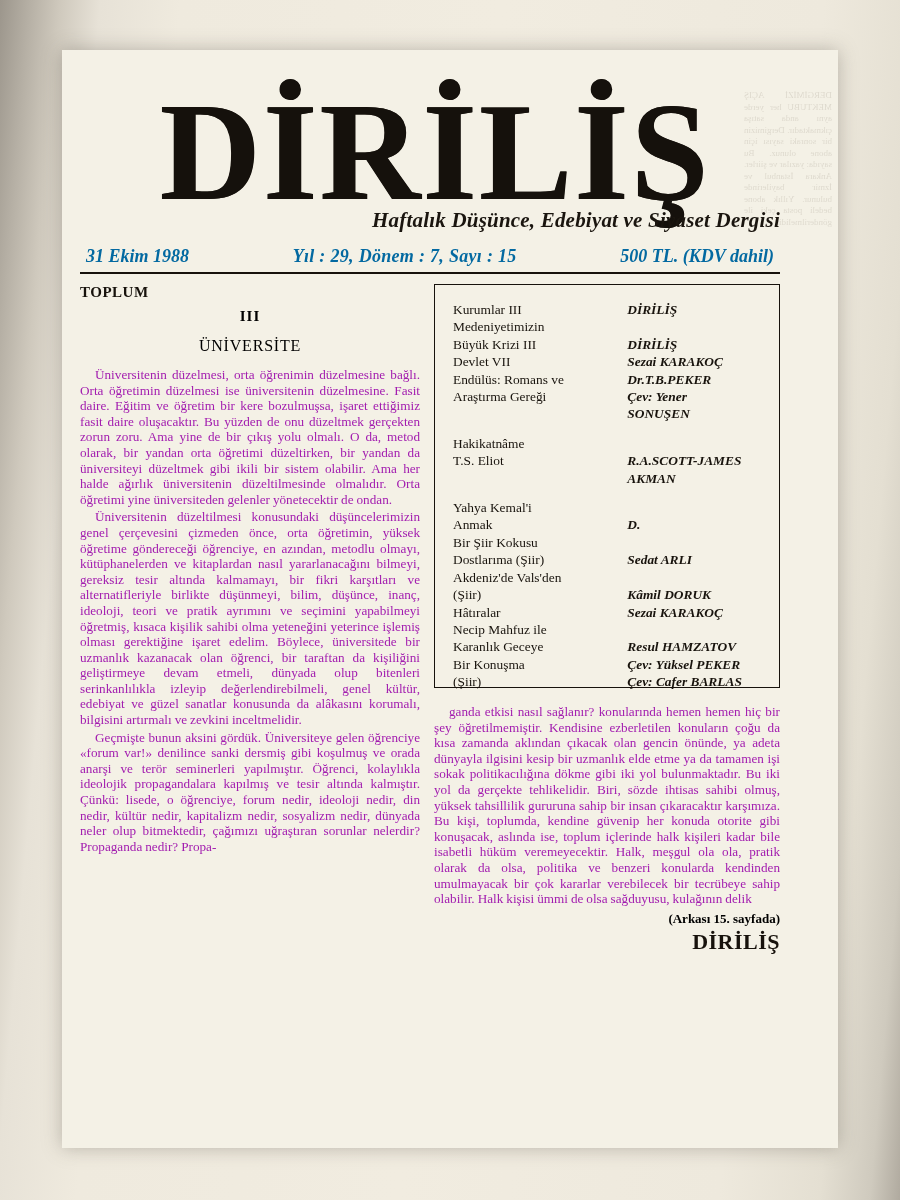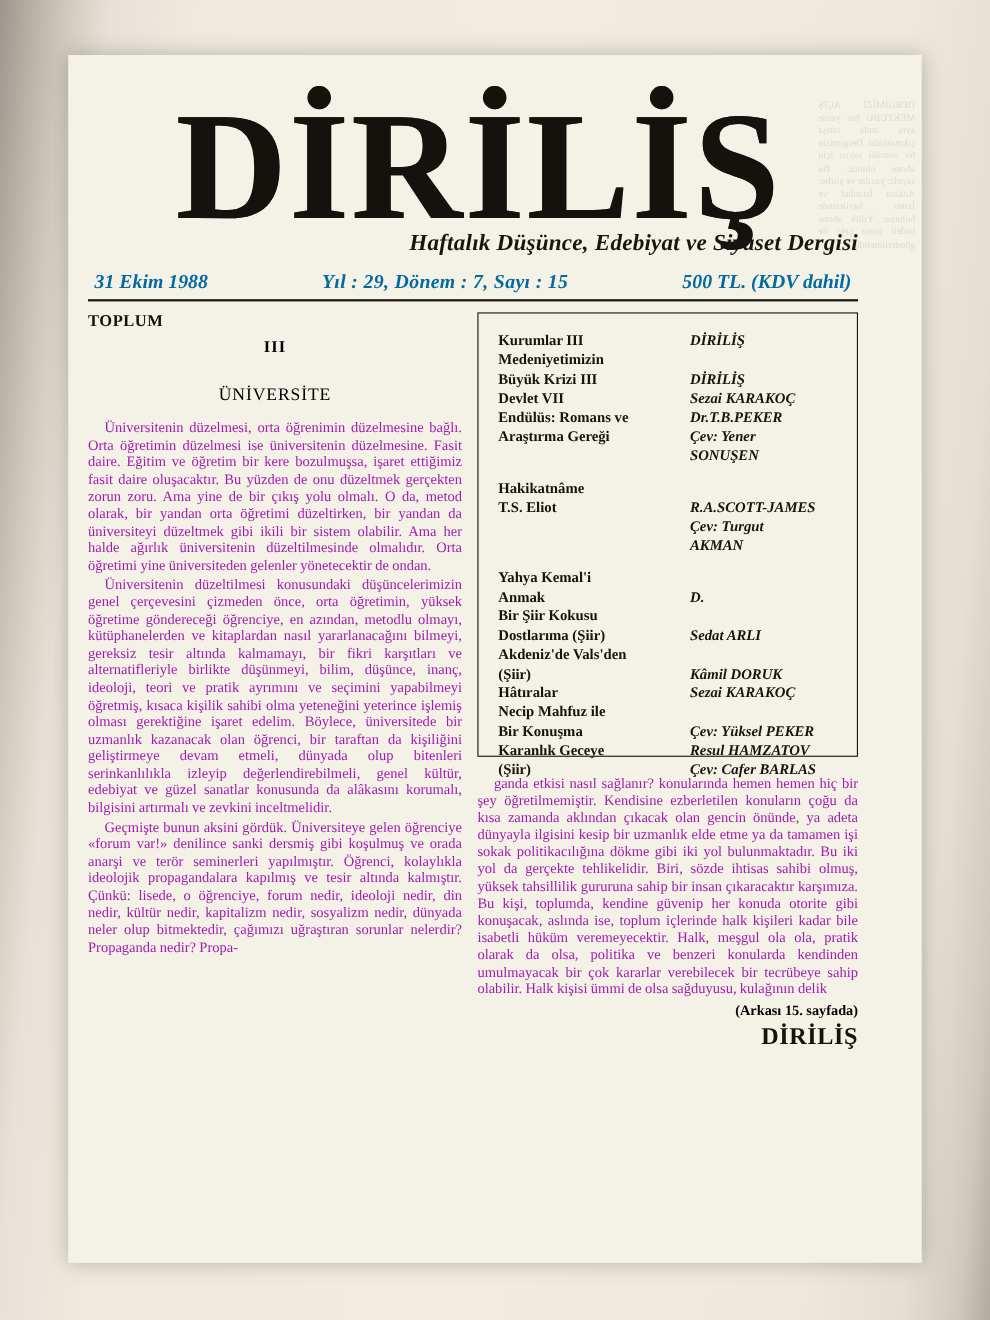--- a/index.html
+++ b/index.html
@@ -112,21 +112,21 @@
     font-weight: bold;
     font-size: 27px;
     letter-spacing: 1px;
     color: #17120c;
     margin: 10px 0 12px 0;
   }
   .romanno {
     text-align: center;
     font-weight: bold;
     font-size: 15px;
-    margin-bottom: 26px;
+    margin-bottom: 12px;
     letter-spacing: 1px;
   }
   .subhead {
     text-align: center;
     font-weight: normal;
     font-size: 16px;
     letter-spacing: 0.8px;
     margin-bottom: 12px;
   }
   p.body {
@@ -146,21 +146,20 @@
   }
   .toc-row {
     display: flex;
     font-size: 13.4px;
     line-height: 17.4px;
     color: #18130d;
   }
   .toc-title {
     width: 55%;
     padding-right: 6px;
-    font-weight: bold;
   }
   .toc-author {
     width: 45%;
     font-style: italic;
     font-weight: bold;
   }
   .toc-gap { height: 12px; }
   .right-body {
     margin-top: 16px;
   }
@@ -244,24 +243,20 @@
             <div class="toc-row">
                 <div class="toc-title">Hakikatnâme</div>
                 <div class="toc-author"></div>
               </div>
             <div class="toc-row">
                 <div class="toc-title">T.S. Eliot</div>
                 <div class="toc-author">R.A.SCOTT-JAMES</div>
               </div>
             <div class="toc-row">
                 <div class="toc-title"></div>
-                <div class="toc-author">Çev: Turgut</div>
-              </div>
-            <div class="toc-row">
-                <div class="toc-title"></div>
                 <div class="toc-author">AKMAN</div>
               </div>
             <div class="toc-gap"></div>
             <div class="toc-row">
                 <div class="toc-title">Yahya Kemal'i</div>
                 <div class="toc-author"></div>
               </div>
             <div class="toc-row">
                 <div class="toc-title">Anmak</div>
                 <div class="toc-author">D.</div>
@@ -284,26 +279,26 @@
               </div>
             <div class="toc-row">
                 <div class="toc-title">Hâtıralar</div>
                 <div class="toc-author">Sezai KARAKOÇ</div>
               </div>
             <div class="toc-row">
                 <div class="toc-title">Necip Mahfuz ile</div>
                 <div class="toc-author"></div>
               </div>
             <div class="toc-row">
+                <div class="toc-title">Karanlık Geceye</div>
+                <div class="toc-author">Resul HAMZATOV</div>
+              </div>
+            <div class="toc-row">
                 <div class="toc-title">Bir Konuşma</div>
                 <div class="toc-author">Çev: Yüksel PEKER</div>
-              </div>
-            <div class="toc-row">
-                <div class="toc-title">Karanlık Geceye</div>
-                <div class="toc-author">Resul HAMZATOV</div>
               </div>
             <div class="toc-row">
                 <div class="toc-title">(Şiir)</div>
                 <div class="toc-author">Çev: Cafer BARLAS</div>
               </div>
           </div>
 
           <div class="right-body">
             <p class="body">ganda etkisi nasıl sağlanır? konularında hemen hemen hiç bir şey öğretilmemiştir. Kendisine ezberletilen konuların çoğu da kısa zamanda aklından çıkacak olan gencin önünde, ya adeta dünyayla ilgisini kesip bir uzmanlık elde etme ya da tamamen işi sokak politikacılığına dökme gibi iki yol bulunmaktadır. Bu iki yol da gerçekte tehlikelidir. Biri, sözde ihtisas sahibi olmuş, yüksek tahsillilik gururuna sahip bir insan çıkaracaktır karşımıza. Bu kişi, toplumda, kendine güvenip her konuda otorite gibi konuşacak, aslında ise, toplum içlerinde halk kişileri kadar bile isabetli hüküm veremeyecektir. Halk, meşgul ola ola, pratik olarak da olsa, politika ve benzeri konularda kendinden umulmayacak bir çok kararlar verebilecek bir tecrübeye sahip olabilir. Halk kişisi ümmi de olsa sağduyusu, kulağının delik</p>
             <div class="arkasi">(Arkası 15. sayfada)</div>

